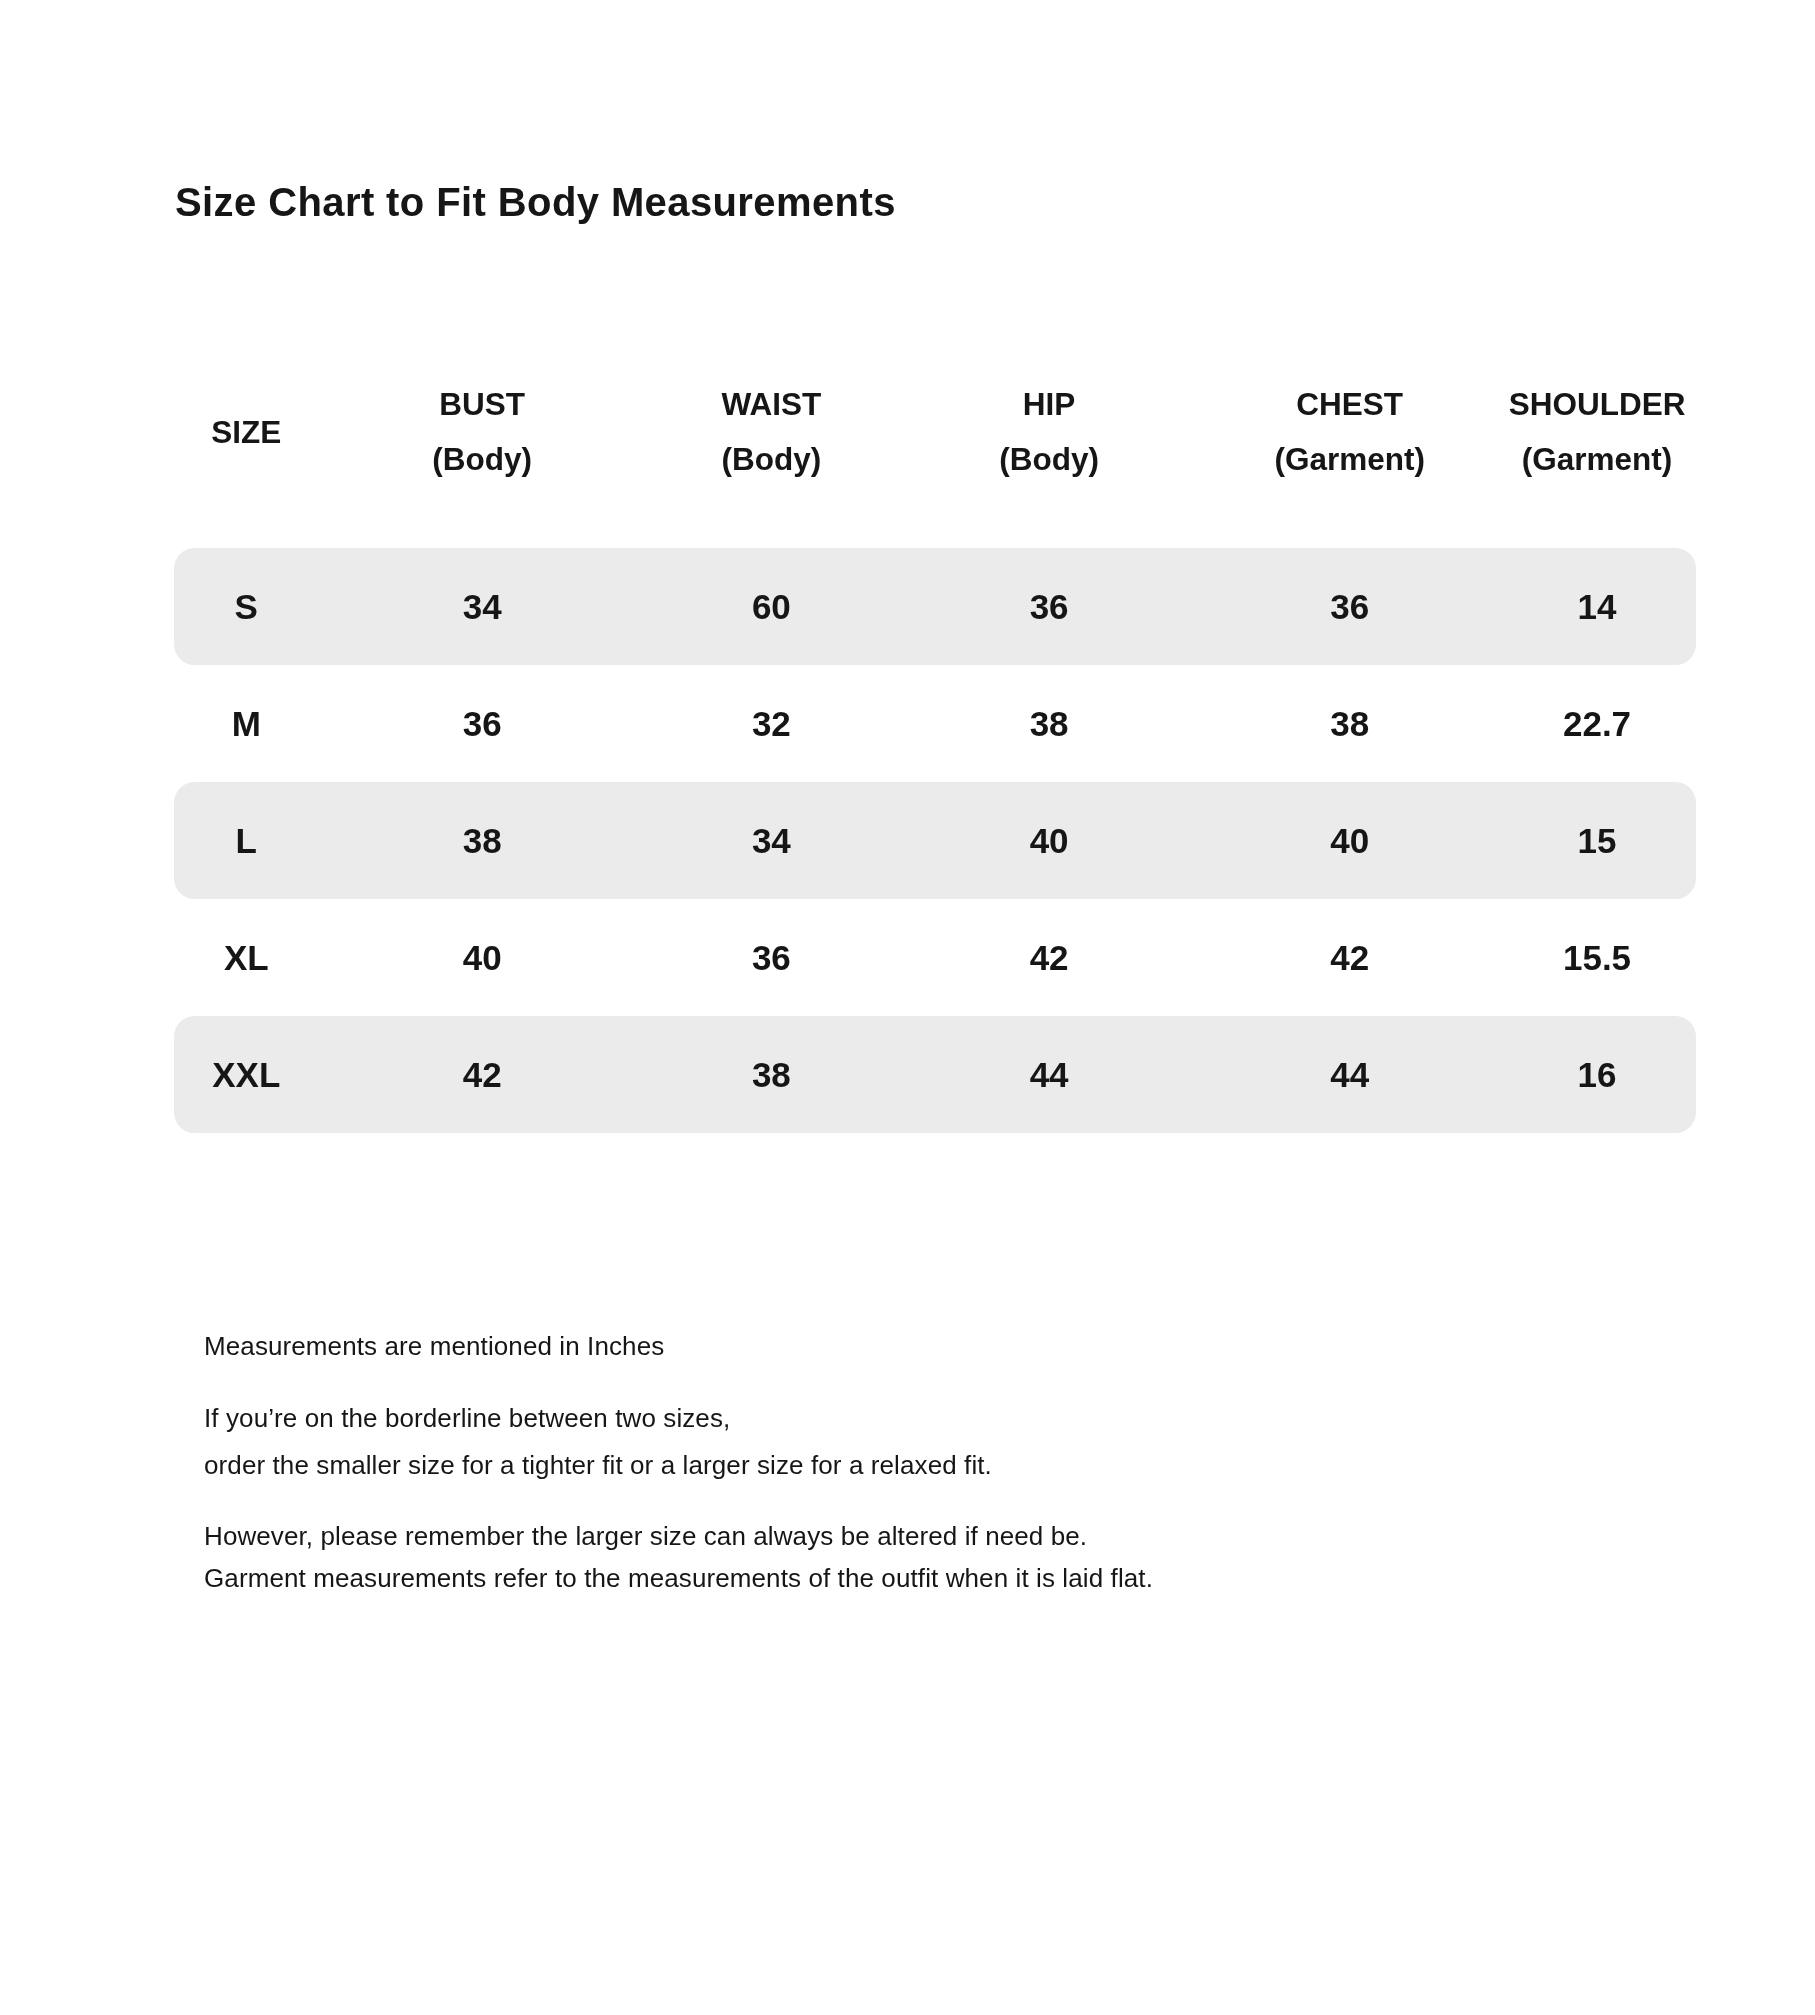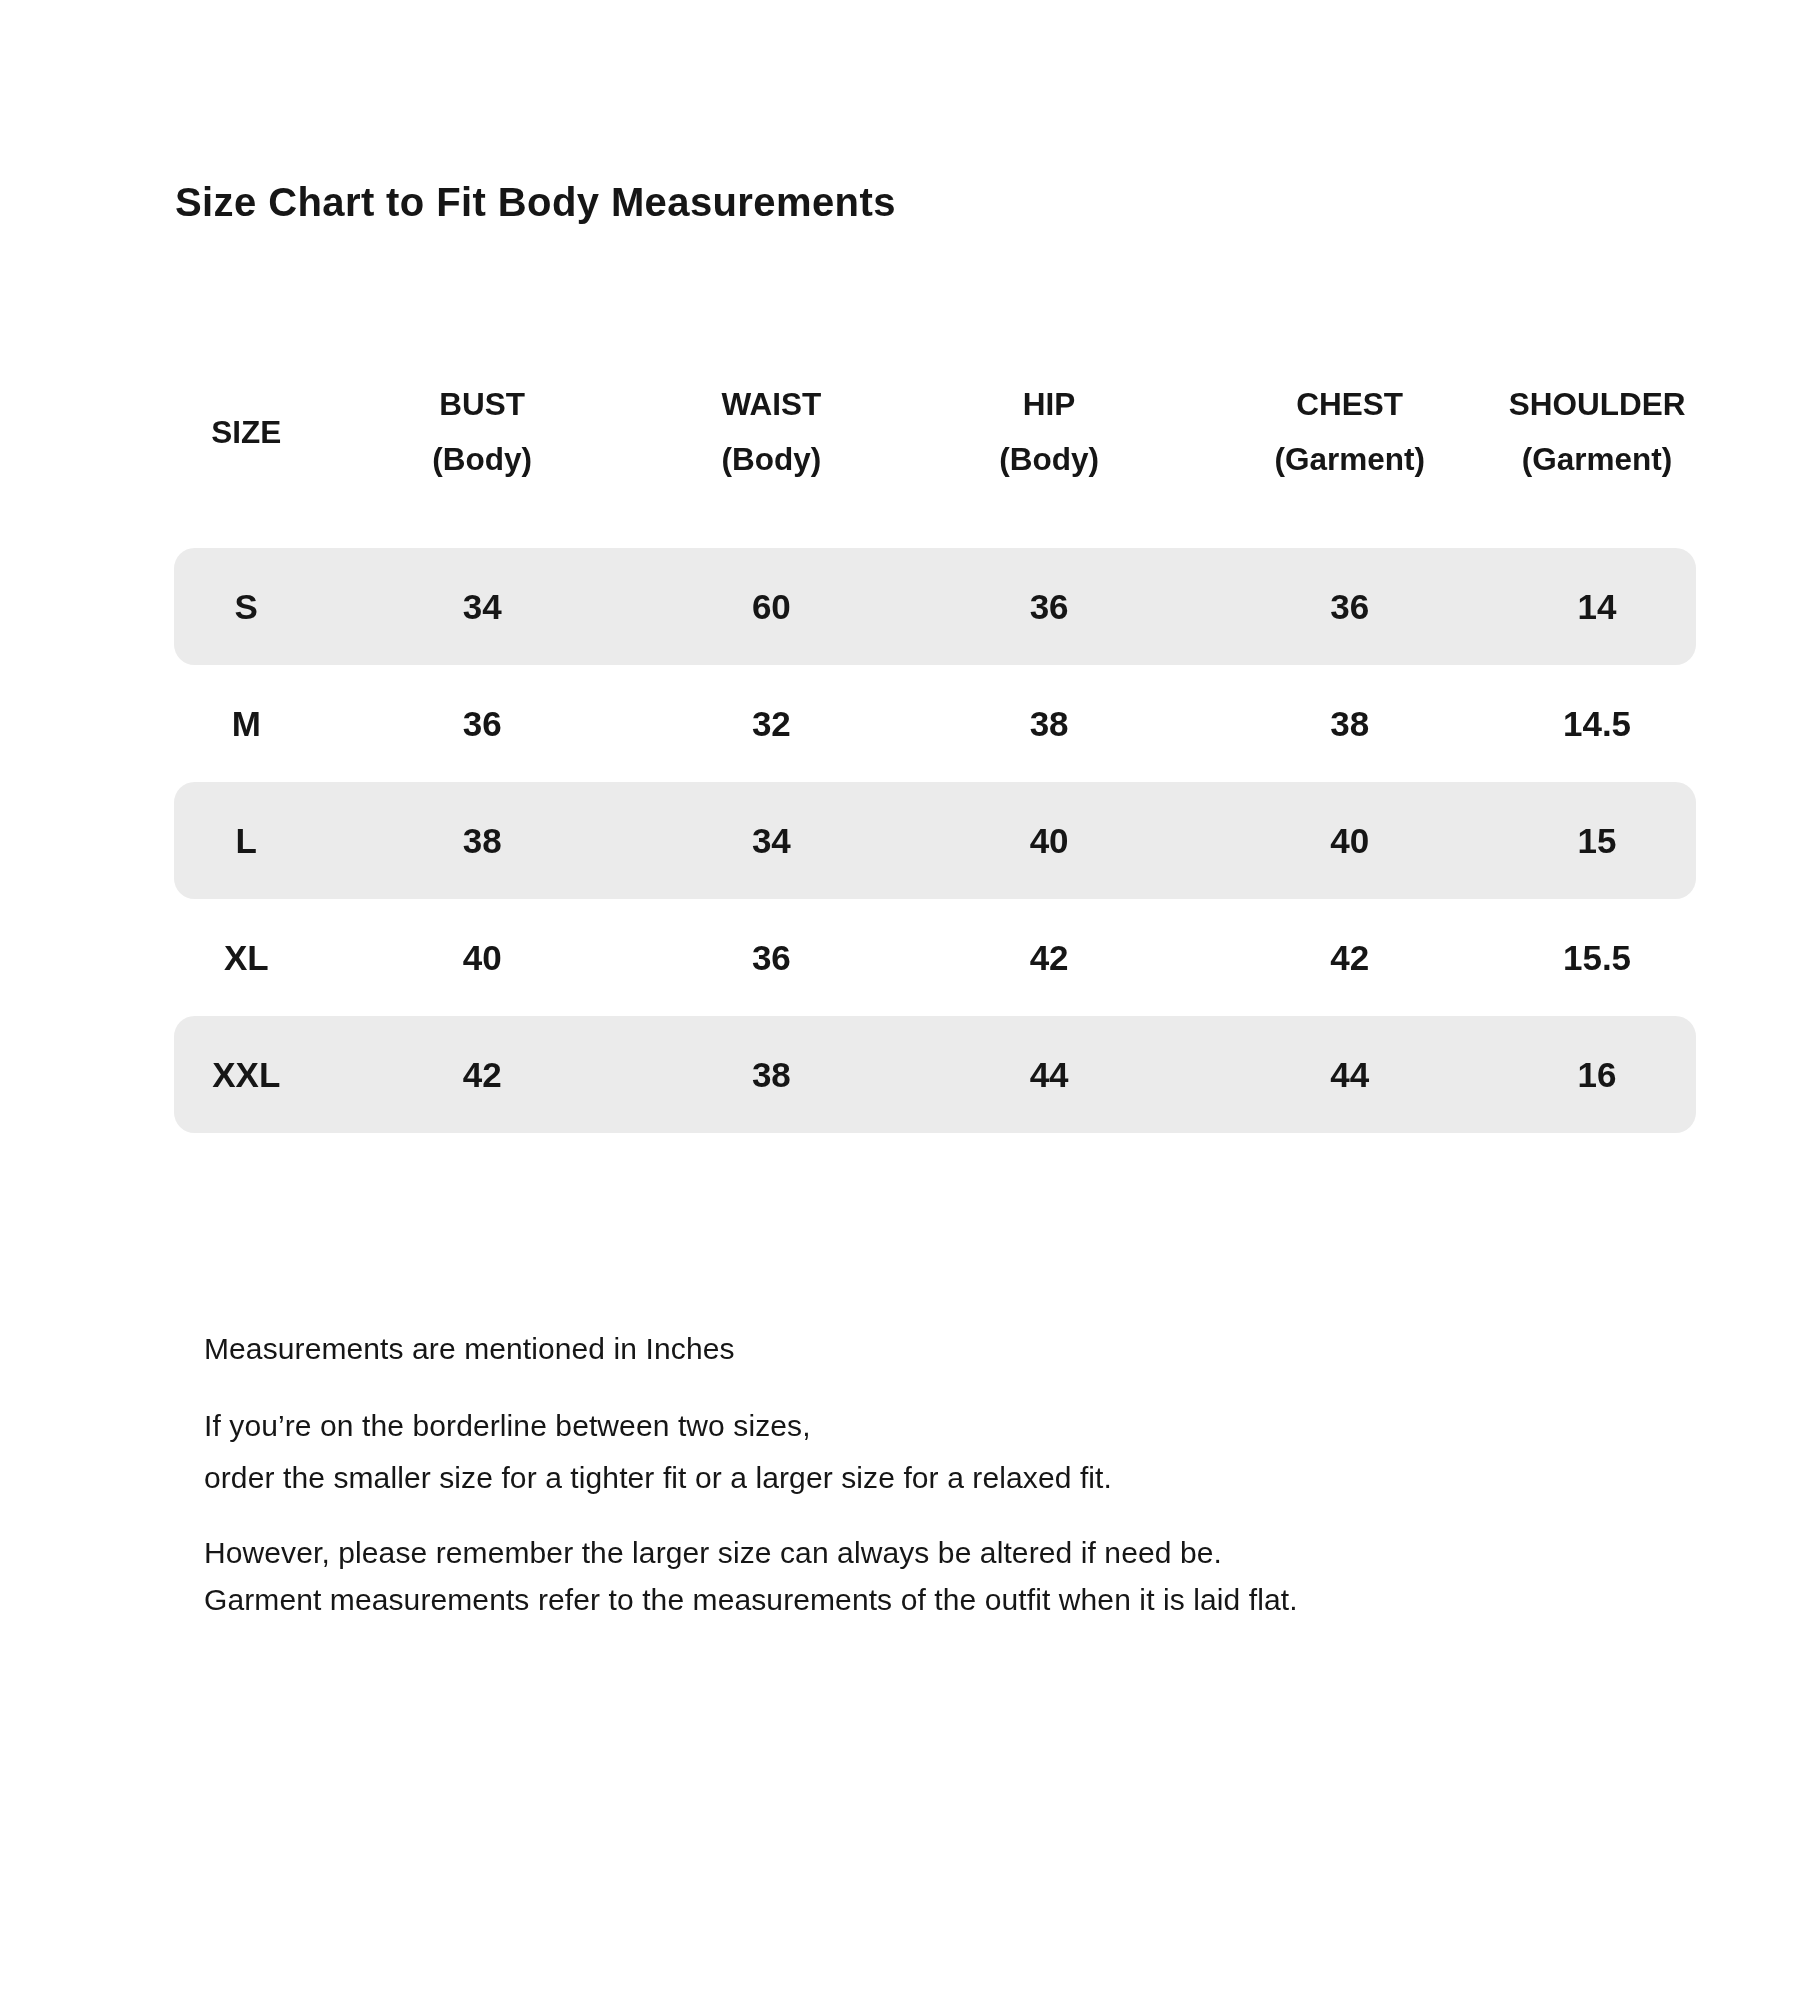--- a/index.html
+++ b/index.html
@@ -79,21 +79,21 @@
     top: 1297px;
     width: 1596px;
   }
   .note-heading {
     font-size: 36px;
     font-weight: 700;
     letter-spacing: 0.4px;
   }
   .note-line {
     margin-left: 29px;
-    font-size: 30px;
+    font-size: 26px;
     font-weight: 400;
     line-height: 1.22;
     letter-spacing: 0.1px;
   }
   .nl1 { margin-top: 34px; }
   .nl2 { margin-top: 31.5px; }
   .nl3 { margin-top: 40px; }
   .nl4 { margin-top: 15.4px; }
   .nl5 { margin-top: 39px; }
   .nl6 { margin-top: 40px; }
@@ -143,21 +143,21 @@
       <div class="cell">36</div>
       <div class="cell">14</div>
     </div>
 
     <div class="row">
       <div class="cell">M</div>
       <div class="cell">36</div>
       <div class="cell">32</div>
       <div class="cell">38</div>
       <div class="cell">38</div>
-      <div class="cell">14.5</div>
+      <div class="cell">22.7</div>
     </div>
 
     <div class="row stripe">
       <div class="cell">L</div>
       <div class="cell">38</div>
       <div class="cell">34</div>
       <div class="cell">40</div>
       <div class="cell">40</div>
       <div class="cell">15</div>
     </div>

